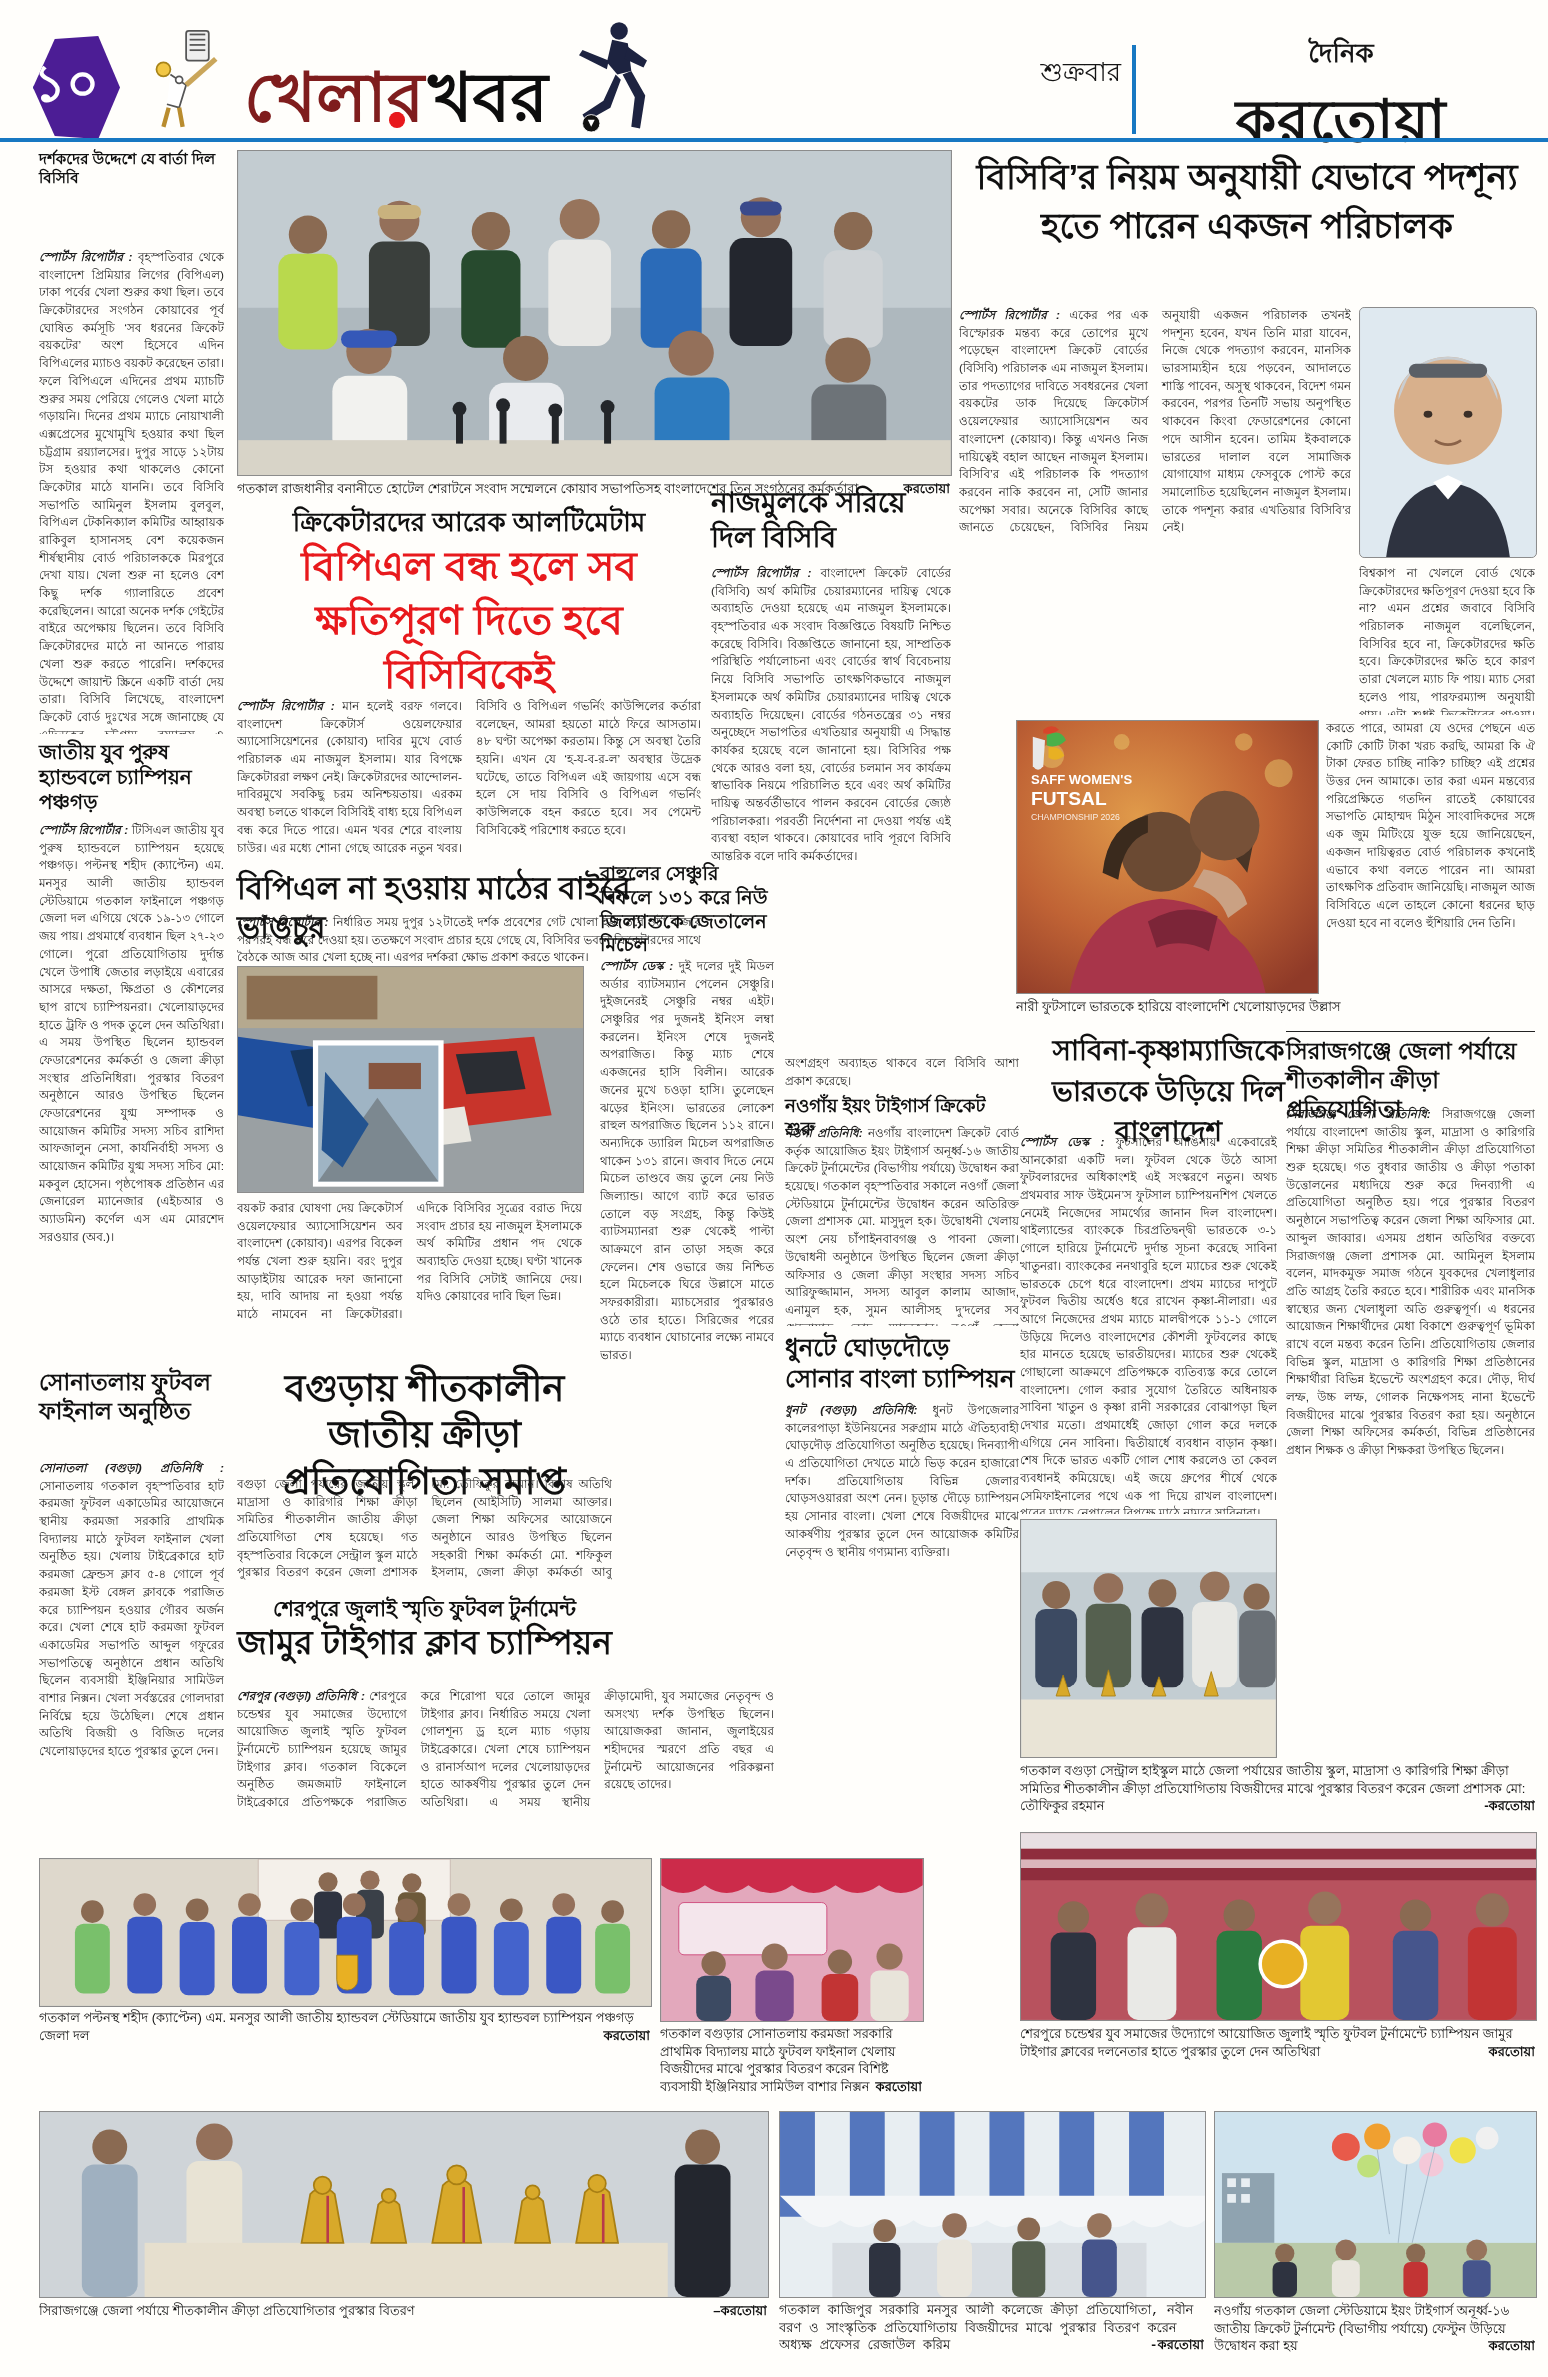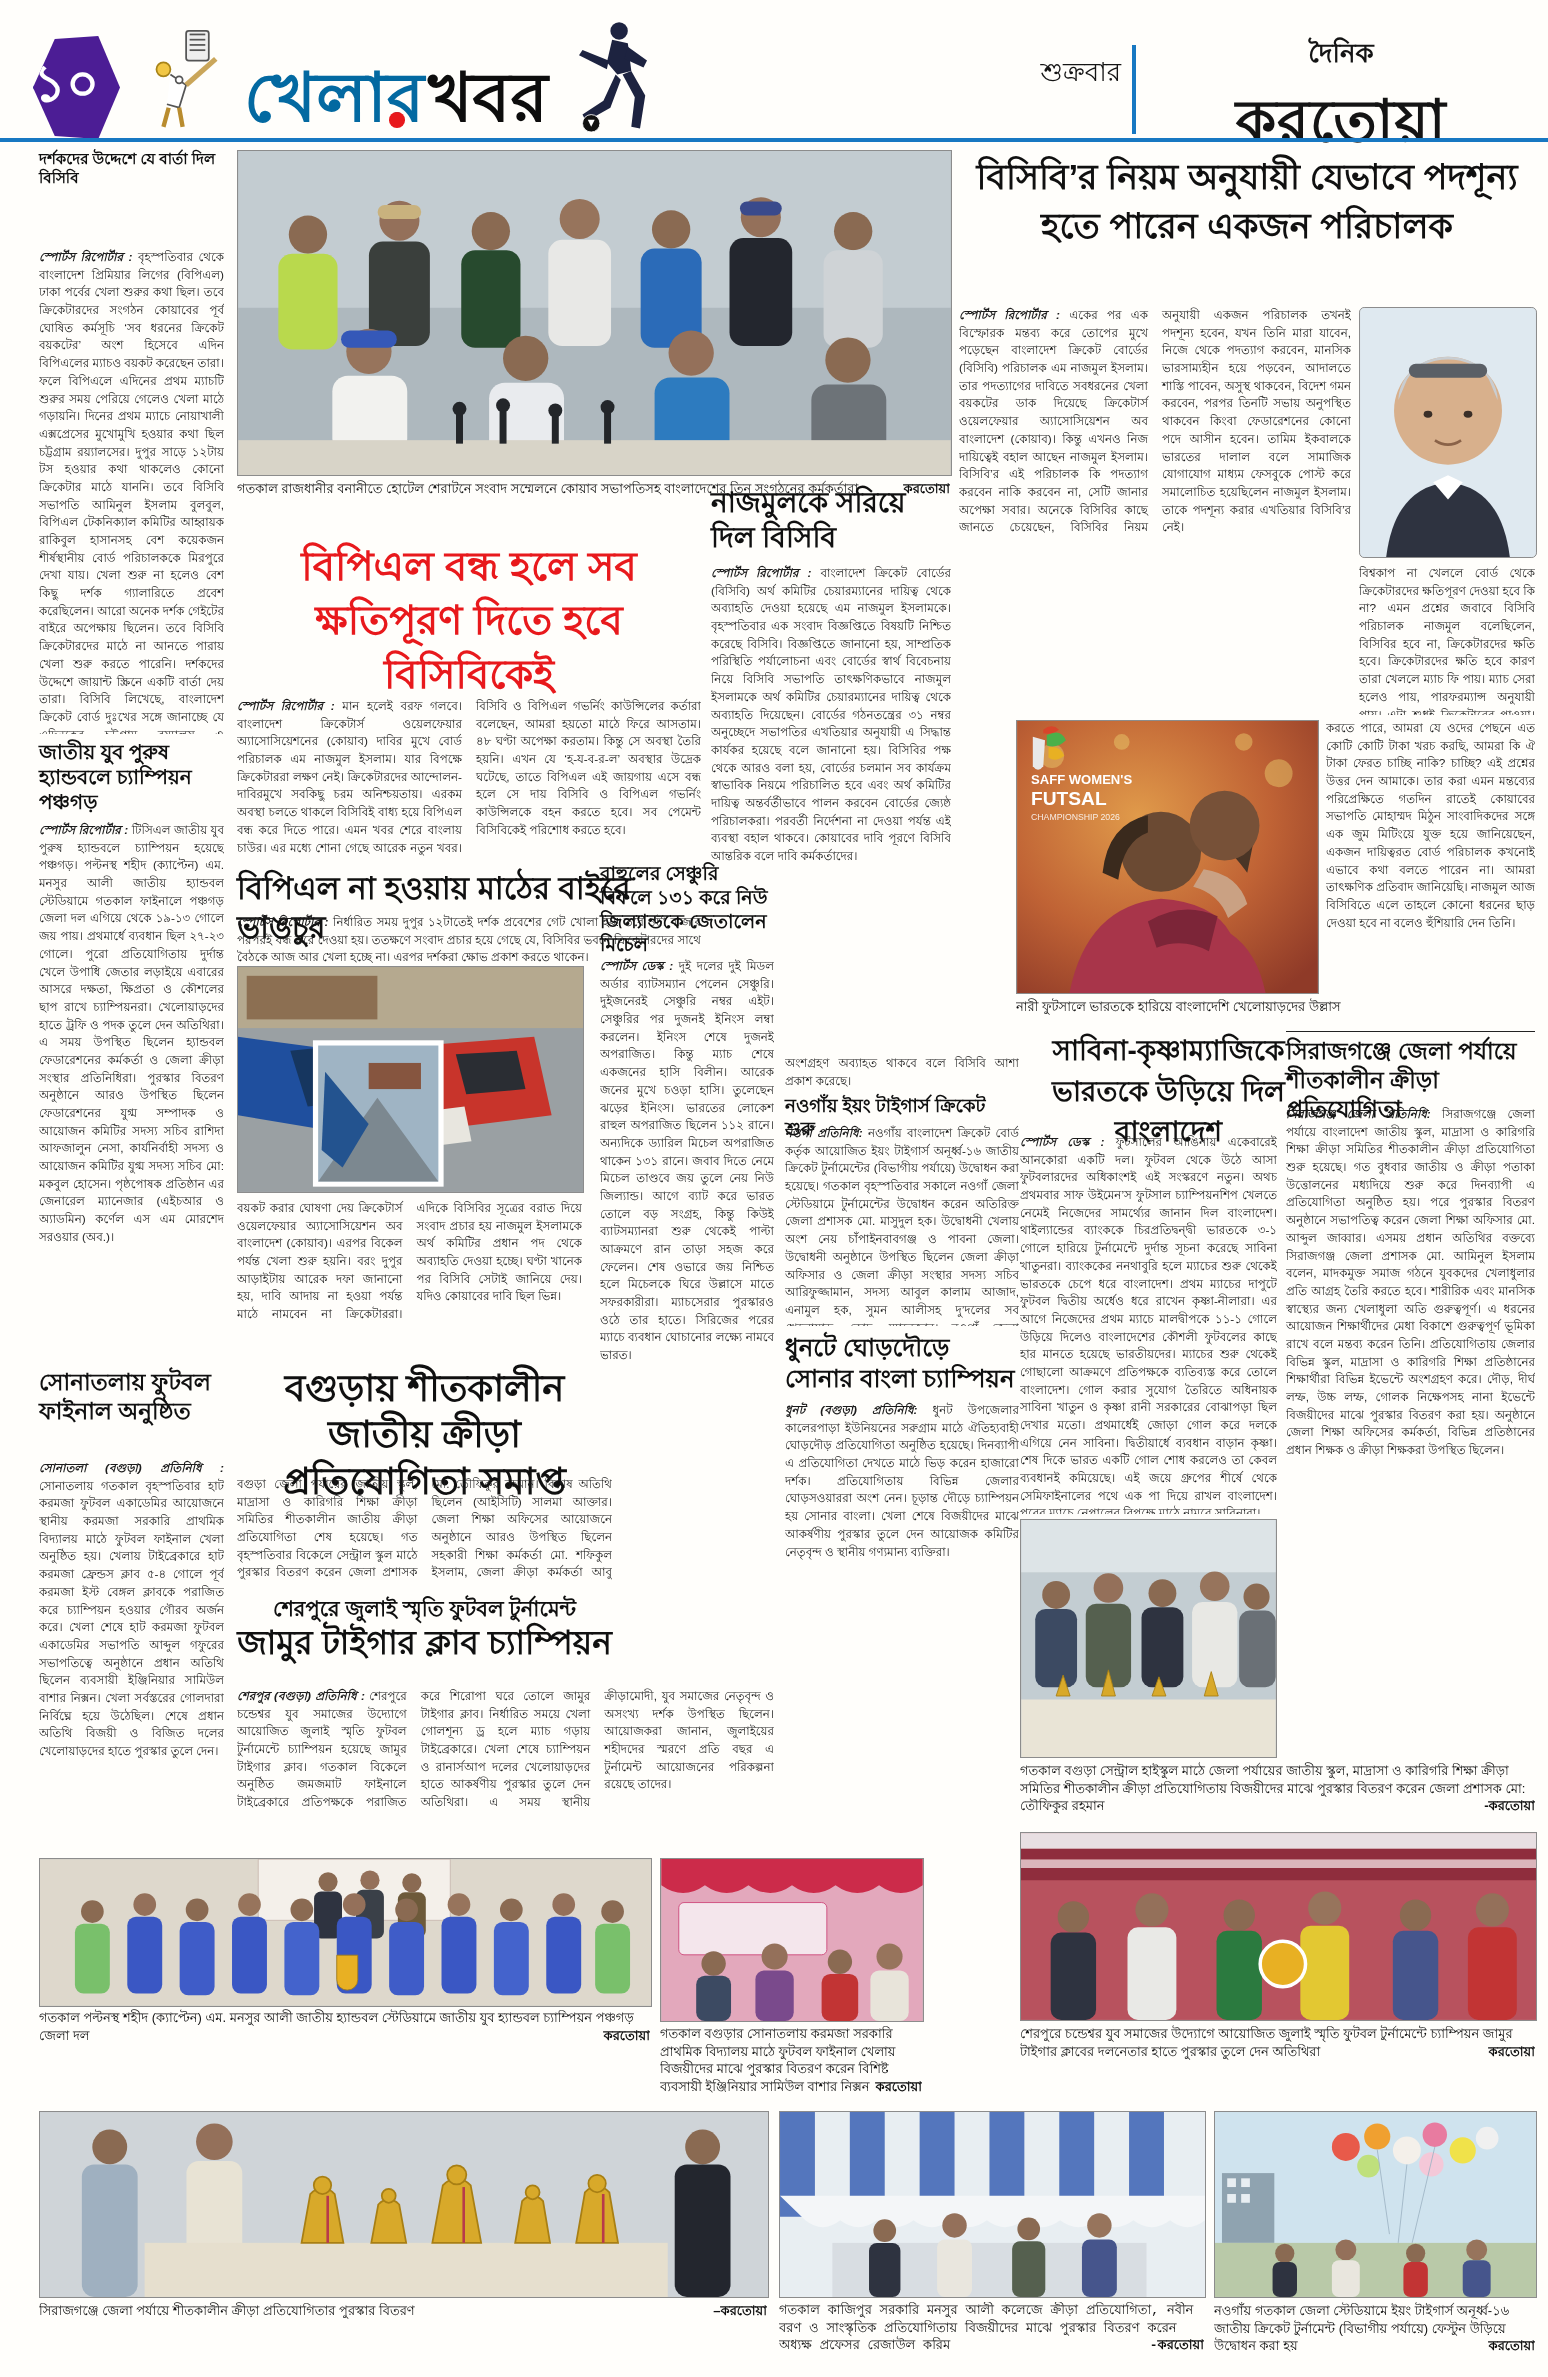--- a/index.html
+++ b/index.html
@@ -16,21 +16,21 @@
   .caption{font-size:13px;line-height:1.35;color:#101010;overflow:hidden;}
   .caption .cap-credit{float:right;font-weight:bold;}
   .photo{position:absolute;border:0.9px solid #8c8c8c;overflow:hidden;background:#b9b9b9;}
   .rule-top{border-top:1.7px solid #222;padding-top:5.2px;}
   svg{display:block;}
   
   #hexagon{position:absolute;left:33px;top:36px;width:87px;height:103px;
     background:#4c1d95;clip-path:polygon(25% 3%,75% 0%,100% 50%,75% 100%,25% 97%,0% 50%);
     display:flex;align-items:center;box-shadow:-5.2px 5.2px 0 #0f5b97;}
   #hexagon span{color:#fff;font-size:51px;font-weight:bold;}
-  .masthead-blue{color:#0369a1;}
+  .masthead-blue{color:#7f1d1d;}
   .masthead-black{color:#0d0d0d;}
   #blue-rule{position:absolute;left:0;top:138px;width:1548px;height:3.5px;background:#1878c2;}
   #logo-bar{position:absolute;left:1132px;top:45px;width:4.4px;height:89px;background:#1878c2;}
   .cap-flex{display:flex;justify-content:space-between;align-items:flex-start;gap:8.7px;}
 </style>
 </head>
 <body>
 
 <div id="page">
 
@@ -154,20 +154,21 @@
           <circle cx="364" cy="298" r="8"></circle>
           <circle cx="424" cy="294" r="8"></circle>
       </g>
     </svg>
   </div>
   <div class="abs caption" style="left:237px;top:480px;width:713px;height:21px;white-space:nowrap;">
     <span>গতকাল রাজধানীর বনানীতে হোটেল শেরাটনে সংবাদ সম্মেলনে কোয়াব সভাপতিসহ বাংলাদেশের তিন সংগঠনের কর্মকর্তারা</span>
     <span class="cap-credit">করতোয়া</span>
   </div>
 
+  <div class="abs head center" style="left:237px;top:506px;width:464px;font-size:26px;">ক্রিকেটারদের আরেক আলটিমেটাম</div>
   <div class="abs head center red" style="left:237px;top:539px;width:464px;font-size:40px;line-height:1.35;">বিপিএল বন্ধ হলে সব ক্ষতিপূরণ দিতে হবে বিসিবিকেই</div>
   <div class="abs body-txt cols2" style="left:237px;top:698px;width:464px;height:167px;">
     <span class="byline">স্পোর্টস রিপোর্টার :</span>
     <span>মান হলেই বরফ গলবে। বাংলাদেশ ক্রিকেটার্স ওয়েলফেয়ার অ্যাসোসিয়েশনের (কোয়াব) দাবির মুখে বোর্ড পরিচালক এম নাজমুল ইসলাম। যার বিপক্ষে ক্রিকেটাররা লক্ষণ নেই। ক্রিকেটারদের আন্দোলন-দাবিরমুখে সবকিছু চরম অনিশ্চয়তায়। এরকম অবস্থা চলতে থাকলে বিসিবিই বাধ্য হয়ে বিপিএল বন্ধ করে দিতে পারে। এমন খবর শেরে বাংলায় চাউর। এর মধ্যে শোনা গেছে আরেক নতুন খবর। বিসিবি ও বিপিএল গভর্নিং কাউন্সিলের কর্তারা বলেছেন, আমরা হয়তো মাঠে ফিরে আসতাম। ৪৮ ঘণ্টা অপেক্ষা করতাম। কিন্তু সে অবস্থা তৈরি হয়নি। এখন যে ‘হ-য-ব-র-ল’ অবস্থার উদ্রেক ঘটেছে, তাতে বিপিএল এই জায়গায় এসে বন্ধ হলে সে দায় বিসিবি ও বিপিএল গভর্নিং কাউন্সিলকে বহন করতে হবে। সব পেমেন্ট বিসিবিকেই পরিশোধ করতে হবে।</span>
   </div>
 
   <div class="abs head" style="left:711px;top:485px;width:240px;font-size:28px;">নাজমুলকে সরিয়ে দিল বিসিবি</div>
   <div class="abs body-txt" style="left:711px;top:565px;width:240px;height:478px;">
     <span class="byline">স্পোর্টস রিপোর্টার :</span>
     <span>বাংলাদেশ ক্রিকেট বোর্ডের (বিসিবি) অর্থ কমিটির চেয়ারম্যানের দায়িত্ব থেকে অব্যাহতি দেওয়া হয়েছে এম নাজমুল ইসলামকে। বৃহস্পতিবার এক সংবাদ বিজ্ঞপ্তিতে বিষয়টি নিশ্চিত করেছে বিসিবি। বিজ্ঞপ্তিতে জানানো হয়, সাম্প্রতিক পরিস্থিতি পর্যালোচনা এবং বোর্ডের স্বার্থ বিবেচনায় নিয়ে বিসিবি সভাপতি তাৎক্ষণিকভাবে নাজমুল ইসলামকে অর্থ কমিটির চেয়ারম্যানের দায়িত্ব থেকে অব্যাহতি দিয়েছেন। বোর্ডের গঠনতন্ত্রের ৩১ নম্বর অনুচ্ছেদে সভাপতির এখতিয়ার অনুযায়ী এ সিদ্ধান্ত কার্যকর হয়েছে বলে জানানো হয়। বিসিবির পক্ষ থেকে আরও বলা হয়, বোর্ডের চলমান সব কার্যক্রম স্বাভাবিক নিয়মে পরিচালিত হবে এবং অর্থ কমিটির দায়িত্ব অন্তর্বর্তীভাবে পালন করবেন বোর্ডের জ্যেষ্ঠ পরিচালকরা। পরবর্তী নির্দেশনা না দেওয়া পর্যন্ত এই ব্যবস্থা বহাল থাকবে। কোয়াবের দাবি পূরণে বিসিবি আন্তরিক বলে দাবি কর্মকর্তাদের।</span>

